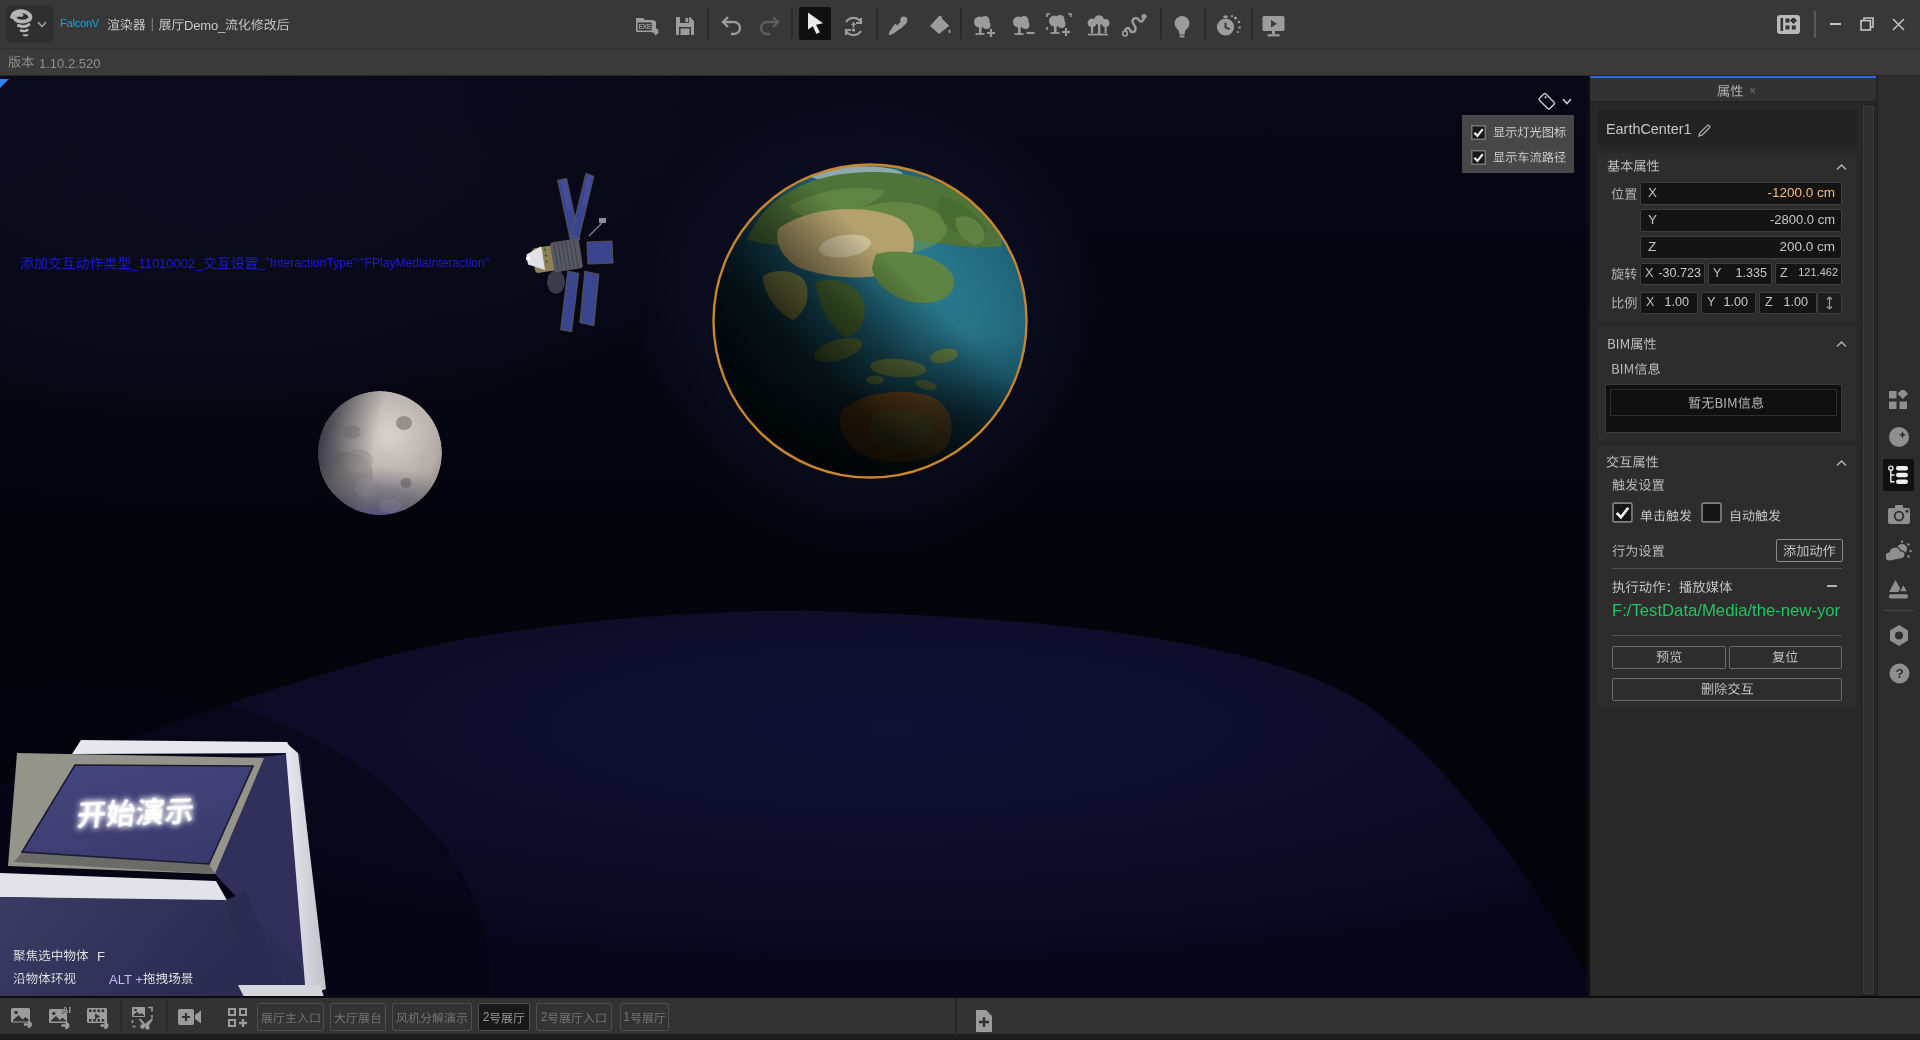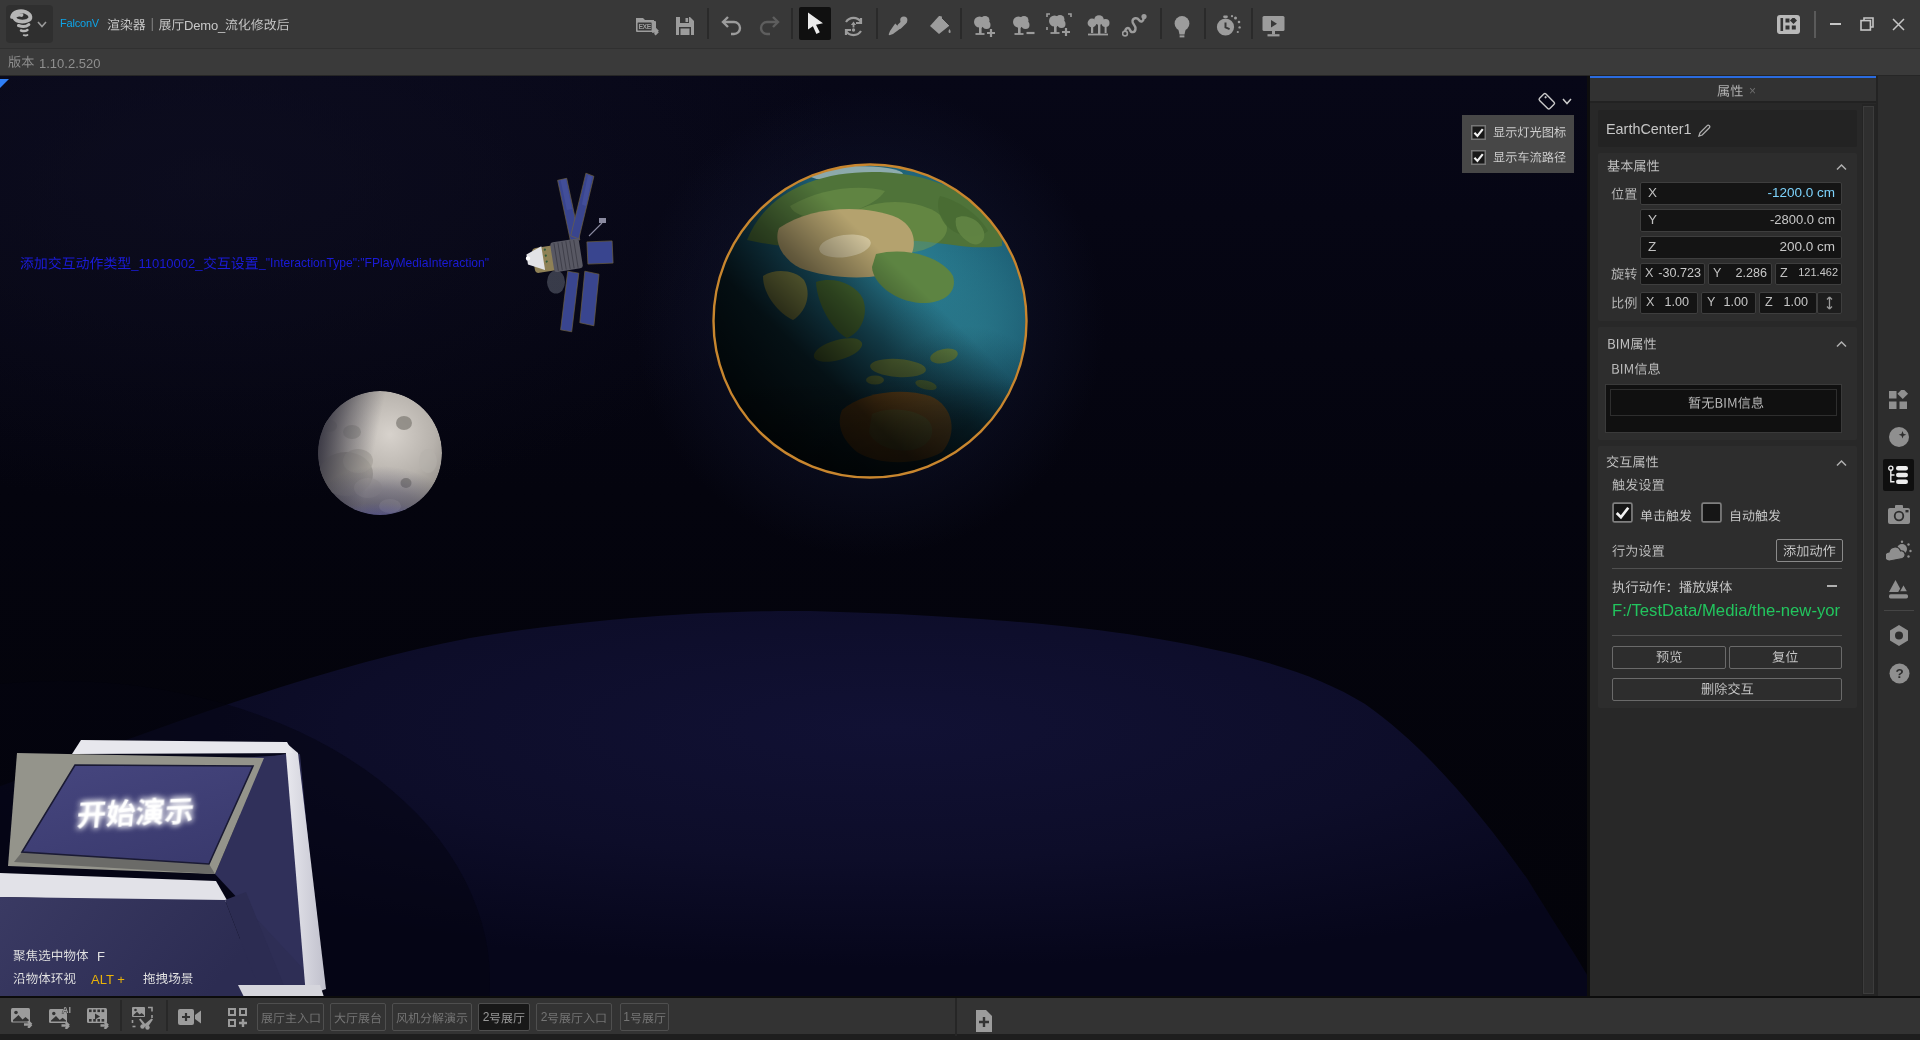--- a/index.html
+++ b/index.html
@@ -474,21 +474,21 @@
 <div class="abs" style="left:97px;top:949px;font-size:13px;color:#e2e2e2">F</div>
 <svg style="position:absolute;left:13px;top:969.9px;overflow:visible;" width="63.0" height="16.4" viewBox="0 -1040 5000 1300" preserveAspectRatio="xMinYMin meet">
     <g fill="#e2e2e2">
       <use href="#g38" x="0"></use>
       <use href="#g36" x="1000"></use>
       <use href="#g37" x="2000"></use>
       <use href="#g39" x="3000"></use>
       <use href="#g40" x="4000"></use>
     </g>
   </svg>
-<div class="abs" style="left:91px;top:972px;font-size:13px;color:#eab308">ALT +</div>
+<div class="abs" style="left:109px;top:972px;font-size:13px;color:#c4b5fd">ALT +</div>
 <svg style="position:absolute;left:143px;top:969.9px;overflow:visible;" width="50.4" height="16.4" viewBox="0 -1040 4000 1300" preserveAspectRatio="xMinYMin meet">
     <g fill="#e2e2e2">
       <use href="#g41" x="0"></use>
       <use href="#g42" x="1000"></use>
       <use href="#g43" x="2000"></use>
       <use href="#g44" x="3000"></use>
     </g>
   </svg>
 <div class="abs" style="left:1587px;top:76px;width:3px;height:920px;background:#0e0e0e"></div>
 <div id="panel"></div>
@@ -519,39 +519,39 @@
     <path d="M2 6.5 L6.5 2 L11 6.5" stroke="#b0b0b0" stroke-width="1.5" fill="none"></path>
   </svg>
 <svg style="position:absolute;left:1611px;top:185.3px;overflow:visible;" width="26.4" height="17.2" viewBox="0 -1040 2000 1300" preserveAspectRatio="xMinYMin meet">
     <g fill="#b8b8b8">
       <use href="#g48" x="0"></use>
       <use href="#g22" x="1000"></use>
     </g>
   </svg>
 <div class="field" style="left:1640px;top:182px;width:202px;height:23px"></div>
 <div class="abs" style="left:1648px;top:185px;font-size:13.5px;color:#c0c0c0">X</div>
-<div class="abs" style="left:1640px;top:185px;width:195px;text-align:right;font-size:13.5px;color:#7dd3fc">-1200.0 cm</div>
+<div class="abs" style="left:1640px;top:185px;width:195px;text-align:right;font-size:13.5px;color:#fdba74">-1200.0 cm</div>
 <div class="field" style="left:1640px;top:209px;width:202px;height:23px"></div>
 <div class="abs" style="left:1648px;top:212px;font-size:13.5px;color:#c0c0c0">Y</div>
 <div class="abs" style="left:1640px;top:212px;width:195px;text-align:right;font-size:13px;color:#c8c8c8">-2800.0 cm</div>
 <div class="field" style="left:1640px;top:236px;width:202px;height:23px"></div>
 <div class="abs" style="left:1648px;top:239px;font-size:13.5px;color:#c0c0c0">Z</div>
 <div class="abs" style="left:1640px;top:239px;width:195px;text-align:right;font-size:13.5px;color:#c8c8c8">200.0 cm</div>
 <svg style="position:absolute;left:1611px;top:265.3px;overflow:visible;" width="26.4" height="17.2" viewBox="0 -1040 2000 1300" preserveAspectRatio="xMinYMin meet">
     <g fill="#b8b8b8">
       <use href="#g49" x="0"></use>
       <use href="#g50" x="1000"></use>
     </g>
   </svg>
 <div class="field" style="left:1640px;top:263px;width:65px;height:22px"></div>
 <div class="abs" style="left:1645px;top:266px;font-size:12.6px;color:#c0c0c0">X</div>
 <div class="abs" style="left:1640px;top:266px;width:61px;text-align:right;font-size:12.6px;color:#c8c8c8">-30.723</div>
 <div class="field" style="left:1708px;top:263px;width:64px;height:22px"></div>
 <div class="abs" style="left:1713px;top:266px;font-size:12.6px;color:#c0c0c0">Y</div>
-<div class="abs" style="left:1708px;top:266px;width:59px;text-align:right;font-size:12.6px;color:#c8c8c8">2.286</div>
+<div class="abs" style="left:1708px;top:266px;width:59px;text-align:right;font-size:12.6px;color:#c8c8c8">1.335</div>
 <div class="field" style="left:1775px;top:263px;width:67px;height:22px"></div>
 <div class="abs" style="left:1780px;top:266px;font-size:12.6px;color:#c0c0c0">Z</div>
 <div class="abs" style="left:1775px;top:266px;width:63px;text-align:right;font-size:11px;color:#c8c8c8">121.462</div>
 <svg style="position:absolute;left:1611px;top:294.3px;overflow:visible;" width="26.4" height="17.2" viewBox="0 -1040 2000 1300" preserveAspectRatio="xMinYMin meet">
     <g fill="#b8b8b8">
       <use href="#g51" x="0"></use>
       <use href="#g52" x="1000"></use>
     </g>
   </svg>
 <div class="field" style="left:1640px;top:292px;width:58px;height:22px"></div>

